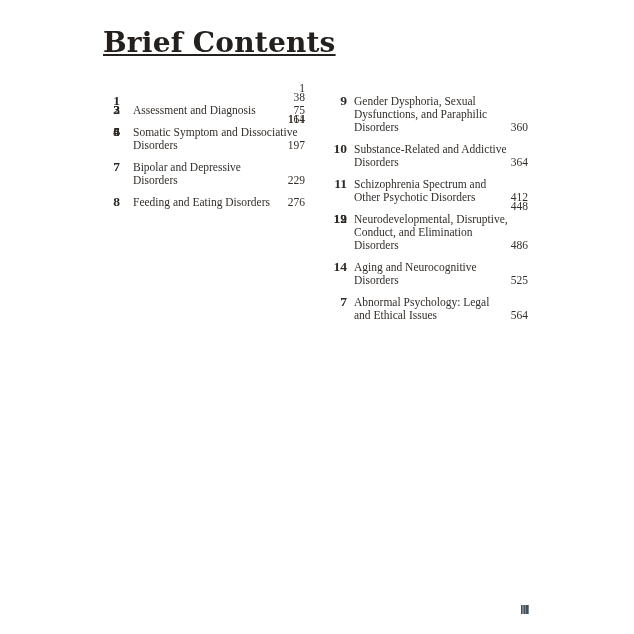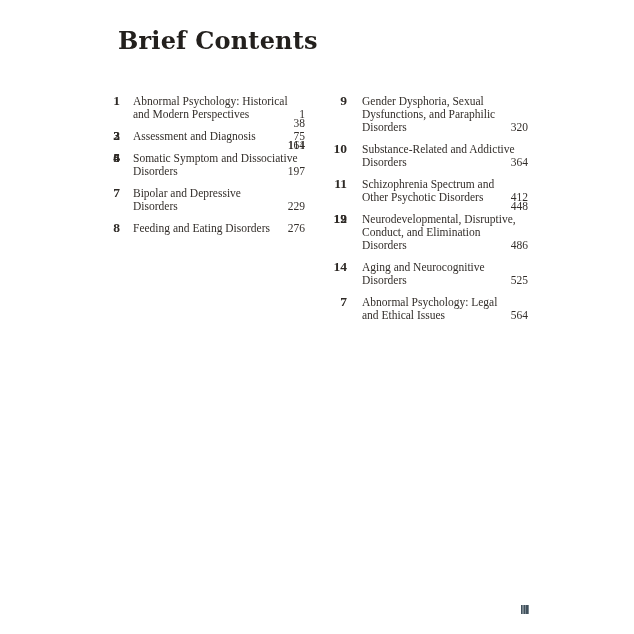--- a/index.html
+++ b/index.html
@@ -7,28 +7,29 @@
     position: relative;
     width: 634px;
     height: 634px;
     background: var(--page-bg, #ffffff);
     font-family: "Liberation Serif", serif;
     color: var(--text-color, #332e2a);
     overflow: hidden;
   }
   .title {
     position: absolute;
-    left: 118px;
+    left: 103px;
     top: 26px;
     margin: 0;
     font-family: "DejaVu Serif", serif;
     font-weight: bold;
-    font-size: 24px;
+    font-size: 28px;
     letter-spacing: 0.2px;
     color: var(--title-color, #23201d);
+    text-decoration: underline;
   }
   .col { position: absolute; top: 95px; }
   .col-left  { left: 108px; width: 197px; }
   .col-right { left: 330px; width: 198px; }
   .entry { position: relative; margin-bottom: 9px; }
   .entry .num {
     position: absolute;
     left: 0; top: -1px;
     width: 12px;
     text-align: right;
@@ -37,21 +38,21 @@
     line-height: 13px;
     color: var(--num-color, #2e2a26);
   }
   .col-right .entry .num { width: 17px; }
   .entry .titlelines {
     margin-left: 25px;
     font-size: 11.5px;
     line-height: 13px;
     white-space: nowrap;
   }
-  .col-right .entry .titlelines { margin-left: 32px; }
+  .col-right .entry .titlelines { margin-left: 24px; }
   .entry .pg {
     position: absolute;
     right: 0; bottom: 0;
     font-size: 11.5px;
     line-height: 13px;
   }
   .mark {
     position: absolute;
     left: 521px; top: 605px;
     width: 8px; height: 9px;
@@ -61,21 +62,20 @@
   }
 </style>
 </head>
 <body>
 
 <div class="page" style="--page-bg: #ffffff; --text-color: #332e2a; --title-color: #23201d; --num-color: #2e2a26; --mark-dark: #41505c; --mark-light: #7b8890;">
   <h1 class="title">Brief Contents</h1>
   <div class="col col-left" id="col-left">
       <div class="entry">
         <span class="num">1</span>
-        <div class="titlelines">Abnormal Psychology: Historical<br>and Modern Perspectives</div>
         <span class="pg">1</span>
       </div>
       <div class="entry">
         <span class="num">2</span>
         <span class="pg">38</span>
       </div>
       <div class="entry">
         <span class="num">3</span>
         <div class="titlelines">Assessment and Diagnosis</div>
         <span class="pg">75</span>
@@ -101,21 +101,21 @@
       <div class="entry">
         <span class="num">8</span>
         <div class="titlelines">Feeding and Eating Disorders</div>
         <span class="pg">276</span>
       </div>
     </div>
   <div class="col col-right" id="col-right">
       <div class="entry">
         <span class="num">9</span>
         <div class="titlelines">Gender Dysphoria, Sexual<br>Dysfunctions, and Paraphilic<br>Disorders</div>
-        <span class="pg">320</span>
+        <span class="pg">360</span>
       </div>
       <div class="entry">
         <span class="num">10</span>
         <div class="titlelines">Substance-Related and Addictive<br>Disorders</div>
         <span class="pg">364</span>
       </div>
       <div class="entry">
         <span class="num">11</span>
         <div class="titlelines">Schizophrenia Spectrum and<br>Other Psychotic Disorders</div>
         <span class="pg">412</span>

